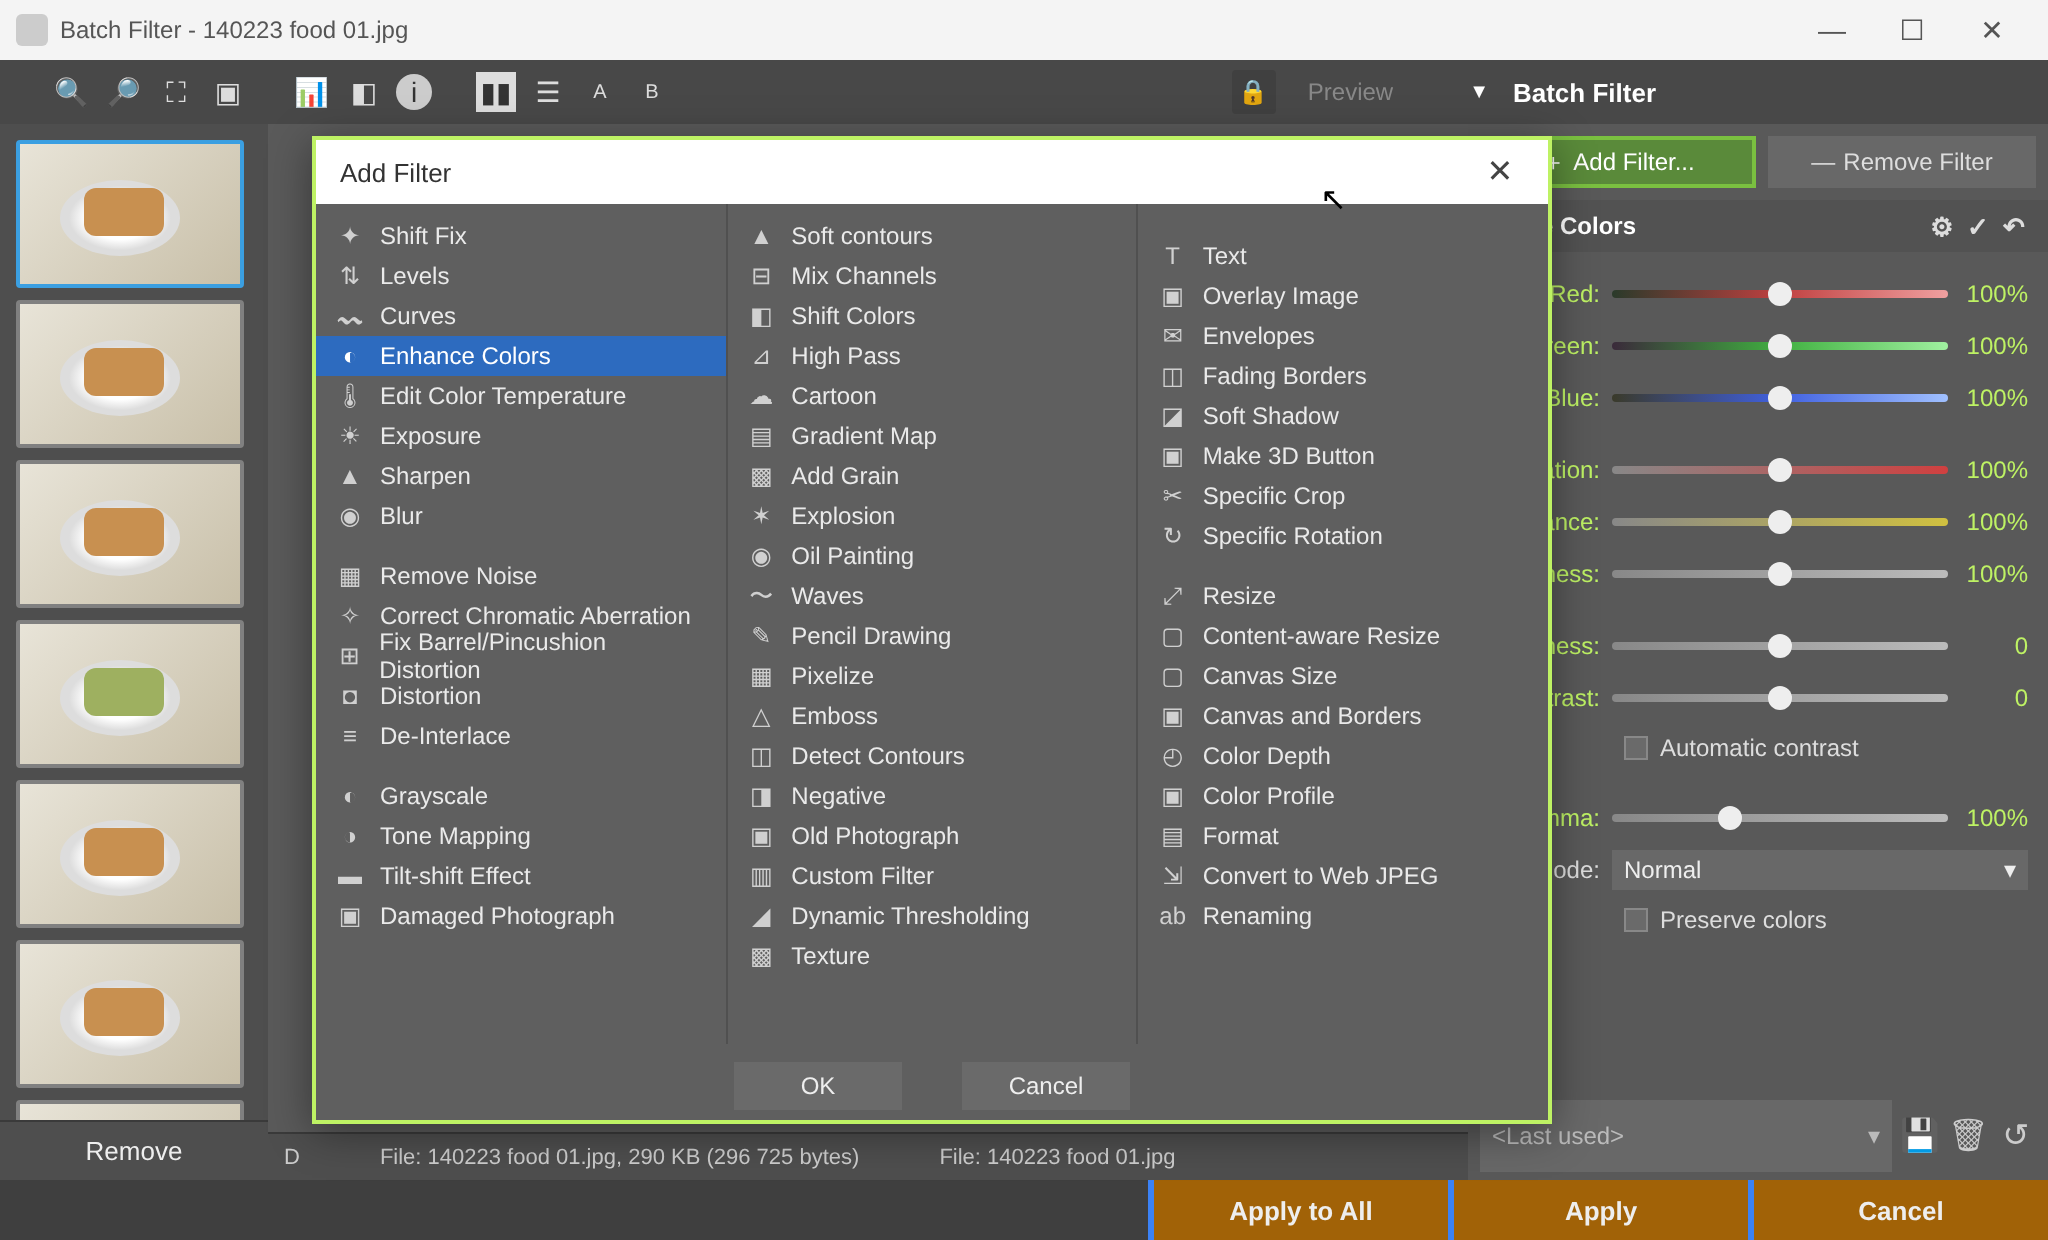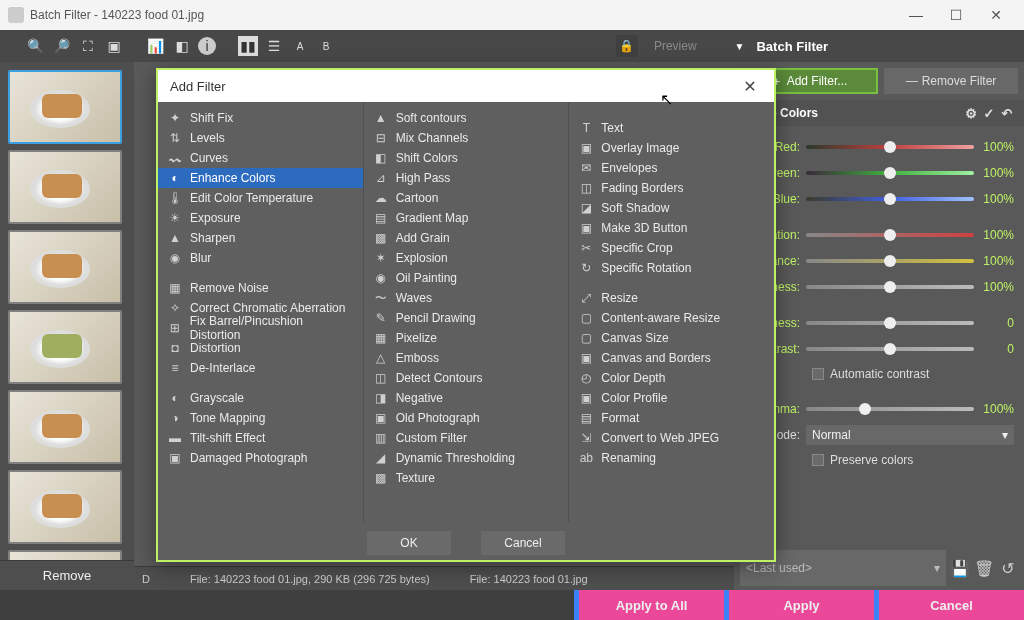--- a/index.html
+++ b/index.html
@@ -43,21 +43,21 @@
   .srow .sknob { position:absolute; top:-4px; width:12px; height:12px; background:#eee; border-radius:50%; transform:translateX(-50%); }
   .srow .sval { width:40px; text-align:right; padding-left:6px; }
   .checkrow { display:flex; align-items:center; height:24px; font-size:12px; color:#ddd; padding-left:68px; gap:6px; }
   .checkbox { width:12px; height:12px; background:#6a6a6a; border:1px solid #888; }
   .moderow { display:flex; align-items:center; height:26px; font-size:12px; color:#ddd; }
   .moderow .slabel { width:62px; text-align:right; padding-right:6px; }
   .moderow .dropdown { flex:1; background:#686868; height:20px; display:flex; align-items:center; padding:0 6px; color:#eee; justify-content:space-between; }
   .lastused { height:36px; margin:4px 6px; background:#686868; color:#bbb; font-size:12px; display:flex; align-items:center; padding:0 6px; justify-content:space-between;text-align:right; }
   .footer { height:30px; display:flex; background:#3f3f3f; }
   .footer .fspace { flex:1; }
-  .footer .fbtn { width:150px; display:flex; align-items:center; justify-content:center; color:#eee; font-size:13px; font-weight:600; border-left:5px solid #3b82f6; background:#ec4899; }
+  .footer .fbtn { width:150px; display:flex; align-items:center; justify-content:center; color:#eee; font-size:13px; font-weight:600; border-left:3px solid #3b82f6; background:#a16207; }
   .statusrow { position:absolute; left:0; bottom:0; right:0; height:24px; display:flex; align-items:center; padding:0 8px; font-size:11px; color:#ccc; background:#4e4e4e; gap:40px; border-top:1px solid #3a3a3a; }
   
   .dialog { position:absolute; left:156px; top:68px; width:620px; height:494px; background:#5f5f5f; border:2px solid #bef264; box-shadow:0 4px 20px rgba(0,0,0,0.4); }
   .dlg-title { background:#fff; height:32px; display:flex; align-items:center; padding:0 12px; font-size:13px; color:#333; }
   .dlg-title .dspace { flex:1; }
   .dlg-title .dclose { font-size:16px; color:#444; width:24px; text-align:center; }
   .dlg-body { display:flex; height:420px; }
   .dlg-col { flex:1; padding:6px 0; border-right:1px solid #505050; overflow:hidden; }
   .dlg-col:last-child { border-right:none; }
   .dlg-item { height:20px; display:flex; align-items:center; padding:0 10px; font-size:12px; color:#eaeaea; gap:8px; }

